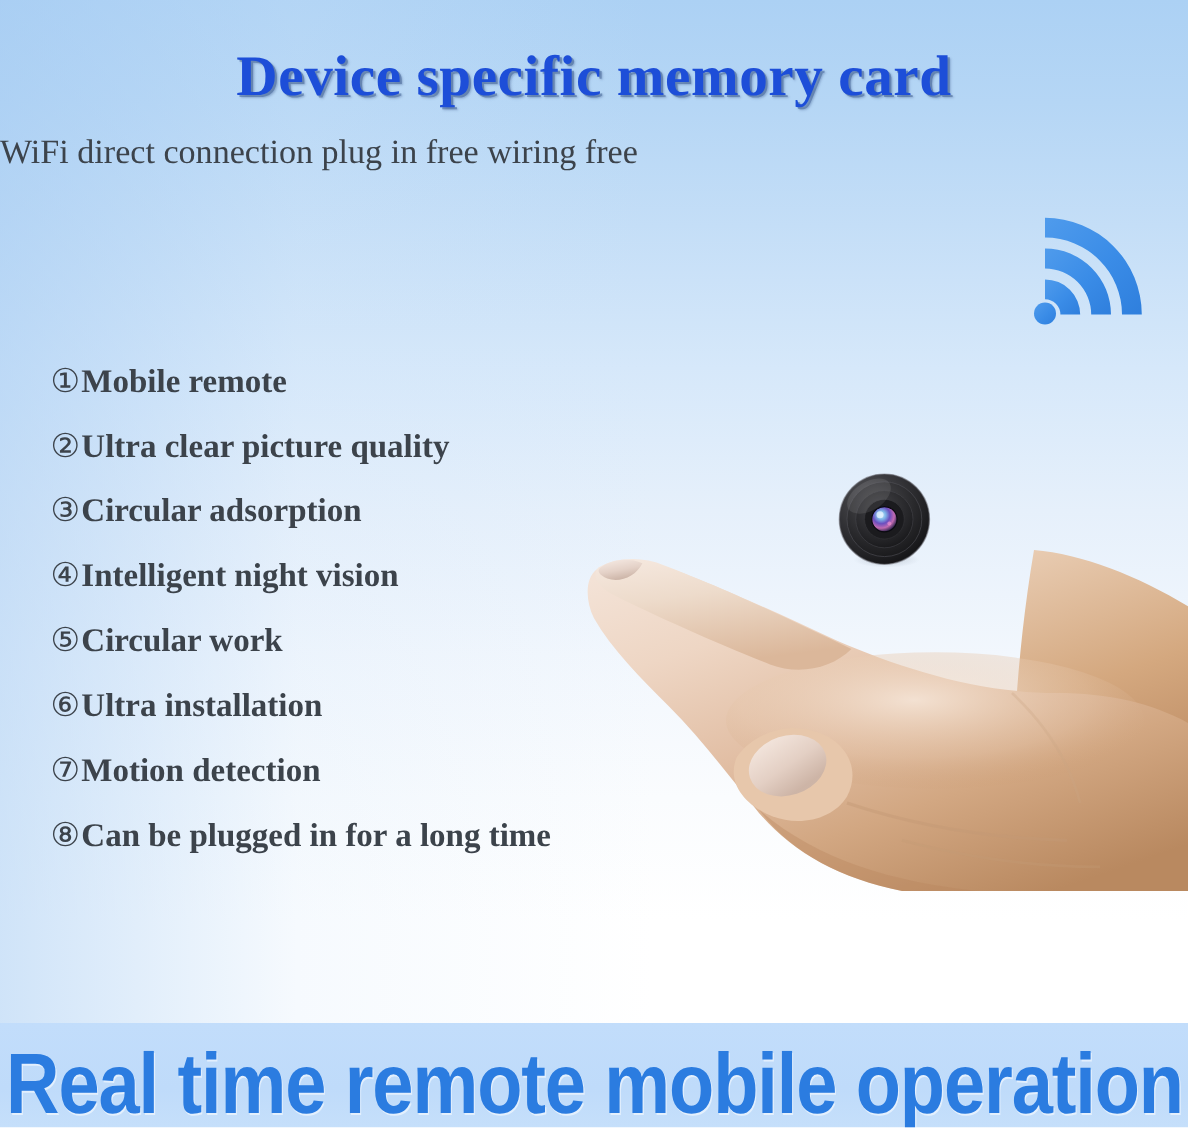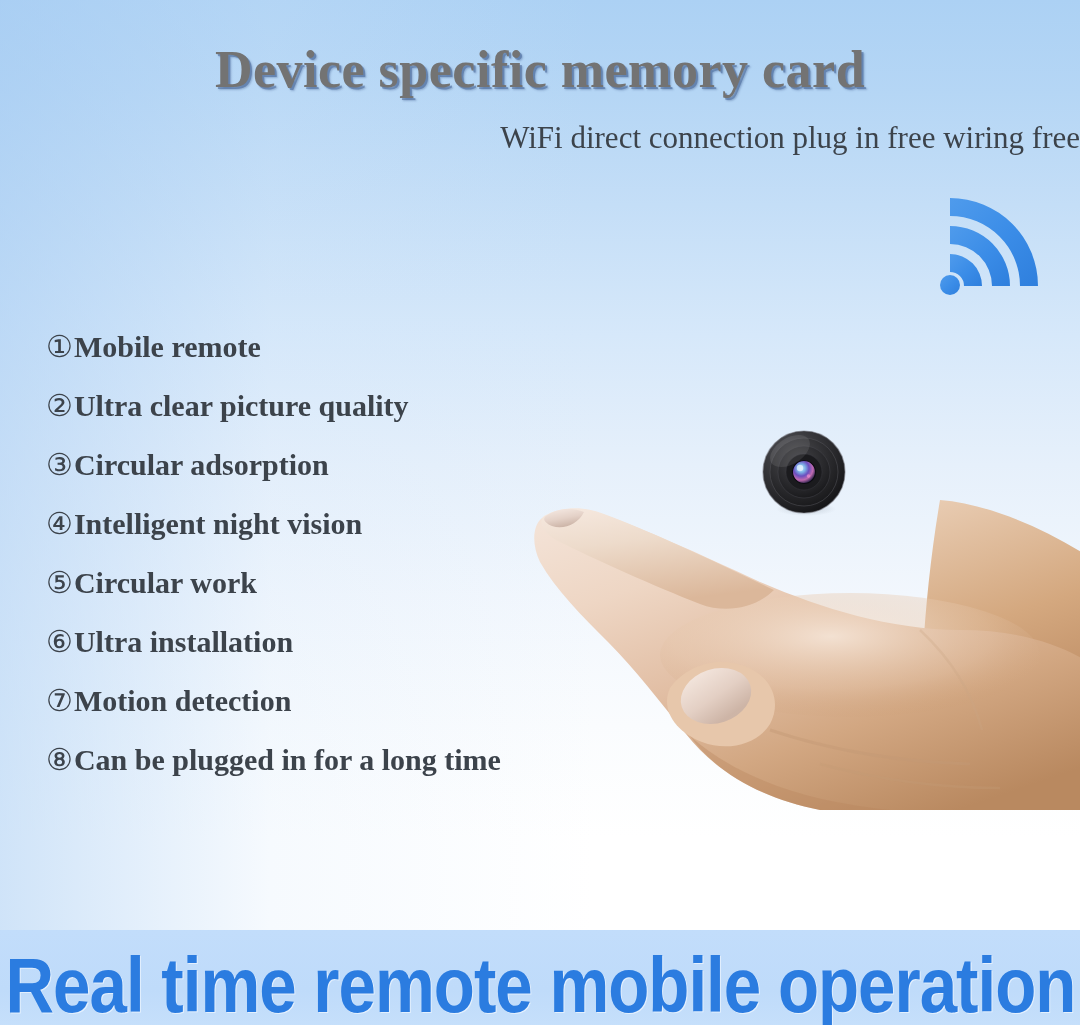--- a/index.html
+++ b/index.html
@@ -47,33 +47,33 @@
 
   
   .title {
     position: absolute;
     left: 0;
     top: 40px;
     width: 1080px;
     text-align: center;
     font-size: 52px;
     font-weight: bold;
-    color: #737373;
+    color: #1d4ed8;
     letter-spacing: 0.5px;
     text-shadow:
        2px 2px 0 rgba(70,100,150,0.55),
        3px 3px 2px rgba(60,90,140,0.35);
     white-space: nowrap;
   }
   .subtitle {
     position: absolute;
     left: 0;
     top: 120px;
     width: 1080px;
-    text-align: right;
+    text-align: left;
     font-size: 31px;
     color: #3c434b;
     white-space: nowrap;
   }
 
   
   .wifi-icon {
     position: absolute;
     left: 928px;
     top: 190px;

